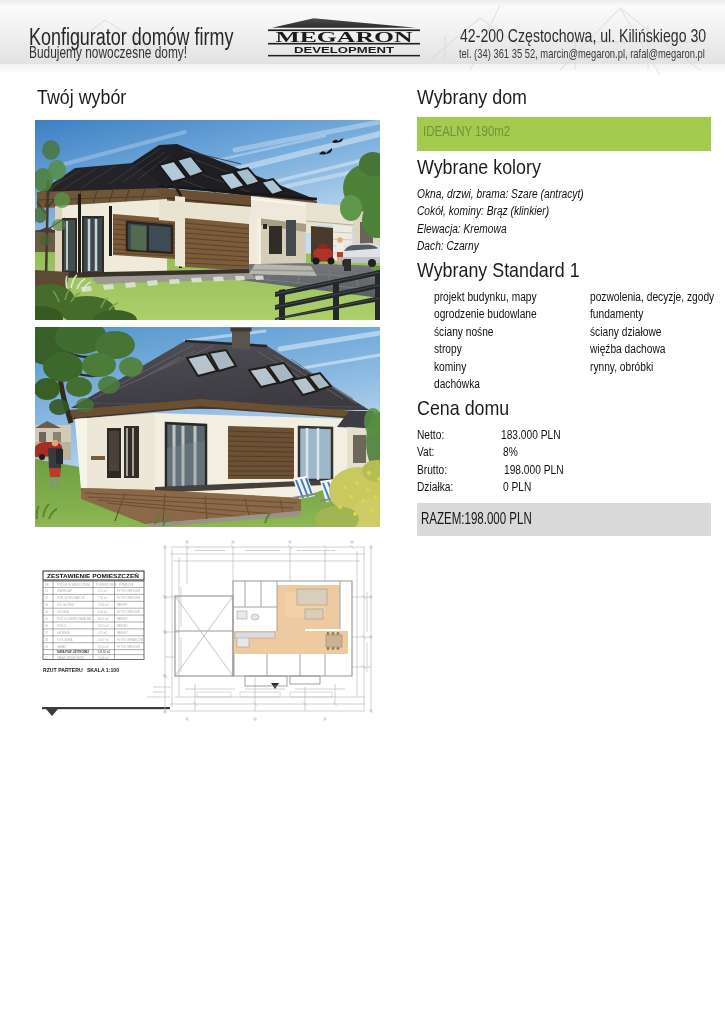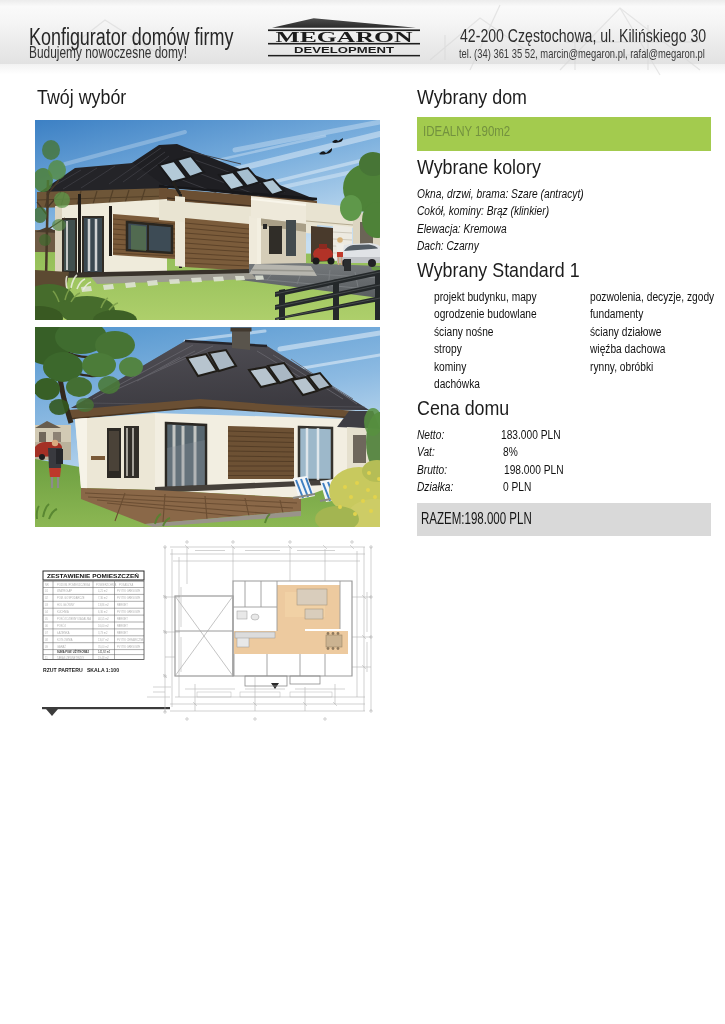--- a/index.html
+++ b/index.html
@@ -719,21 +719,21 @@
 <div class="abs small" style="left:590px;top:289px;">
   <div class="sx">pozwolenia, decyzje, zgody</div>
   <div class="sx">fundamenty</div>
   <div class="sx">ściany działowe</div>
   <div class="sx">więźba dachowa</div>
   <div class="sx">rynny, obróbki</div>
 </div>
 
 <div class="abs sx h1" style="left:417px;top:397px;">Cena domu</div>
 
-<div class="abs small" style="left:417px;top:427px;font-style:italic;">
+<div class="abs small" style="left:417px;top:427px;">
   <div class="sx">Netto:</div>
   <div class="sx">Vat:</div>
   <div class="sx">Brutto:</div>
   <div class="sx">Działka:</div>
 </div>
 
 <div class="abs small" style="left:501px;top:427px;">
   <div class="sx">183.000 PLN</div>
   <div class="sx" style="margin-left:2px;">8%</div>
   <div class="sx" style="margin-left:3px;">198.000 PLN</div>

